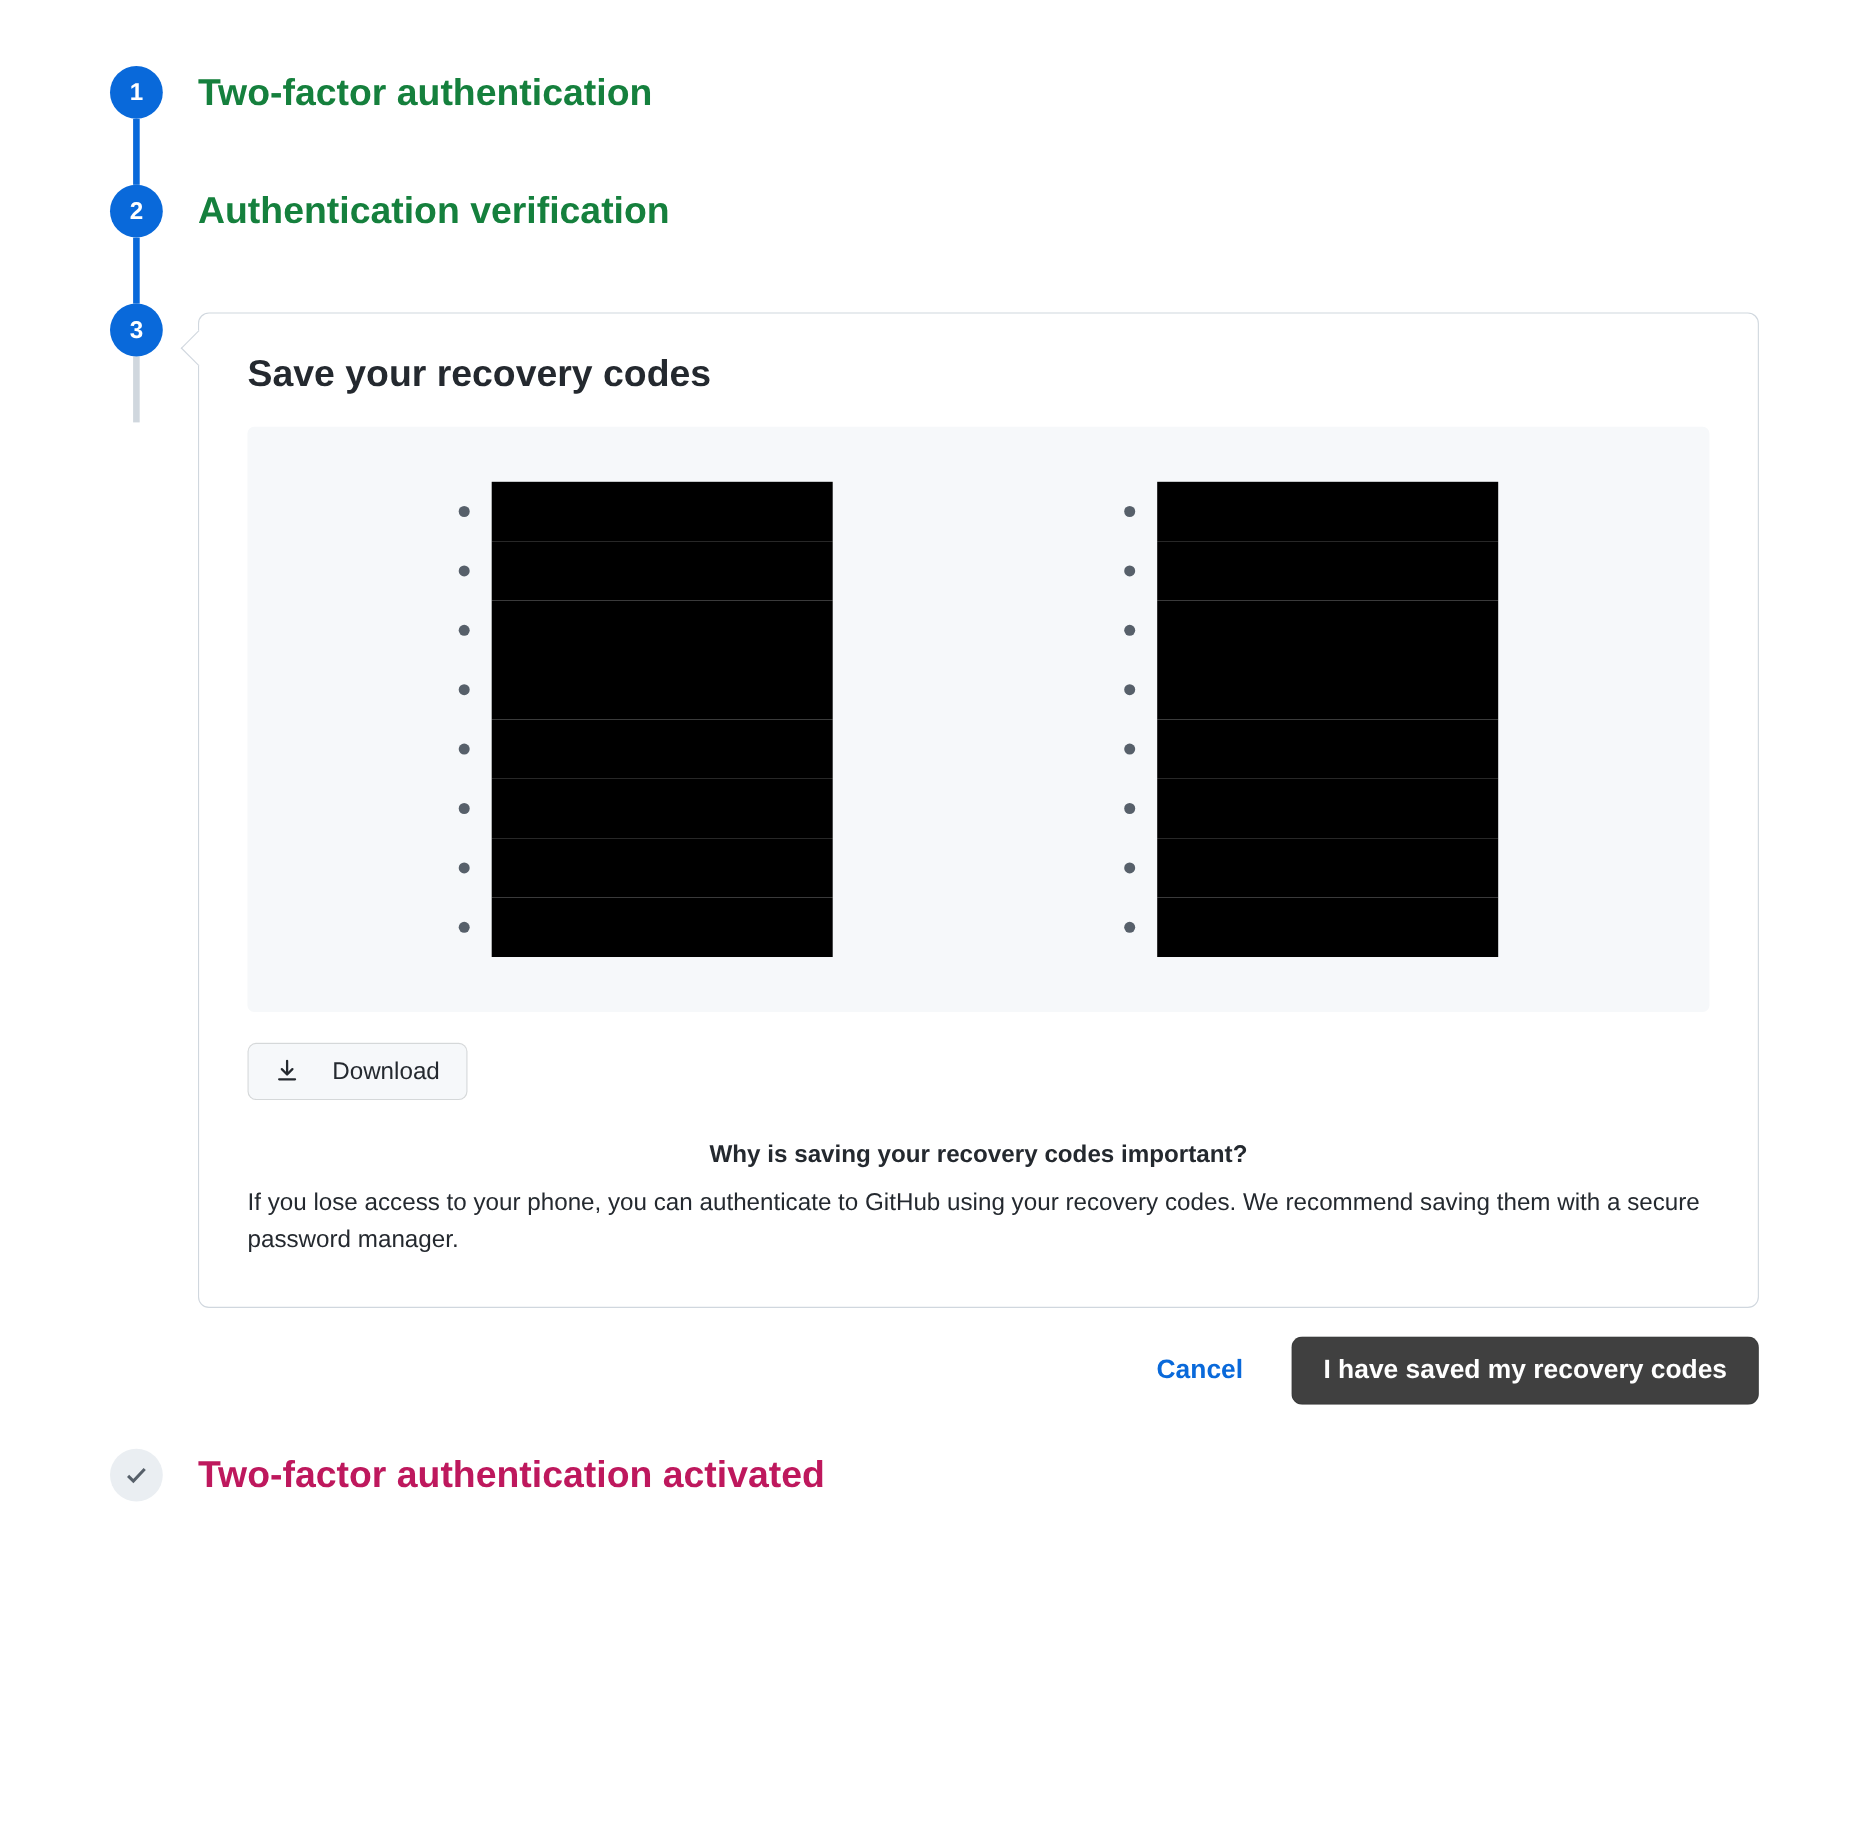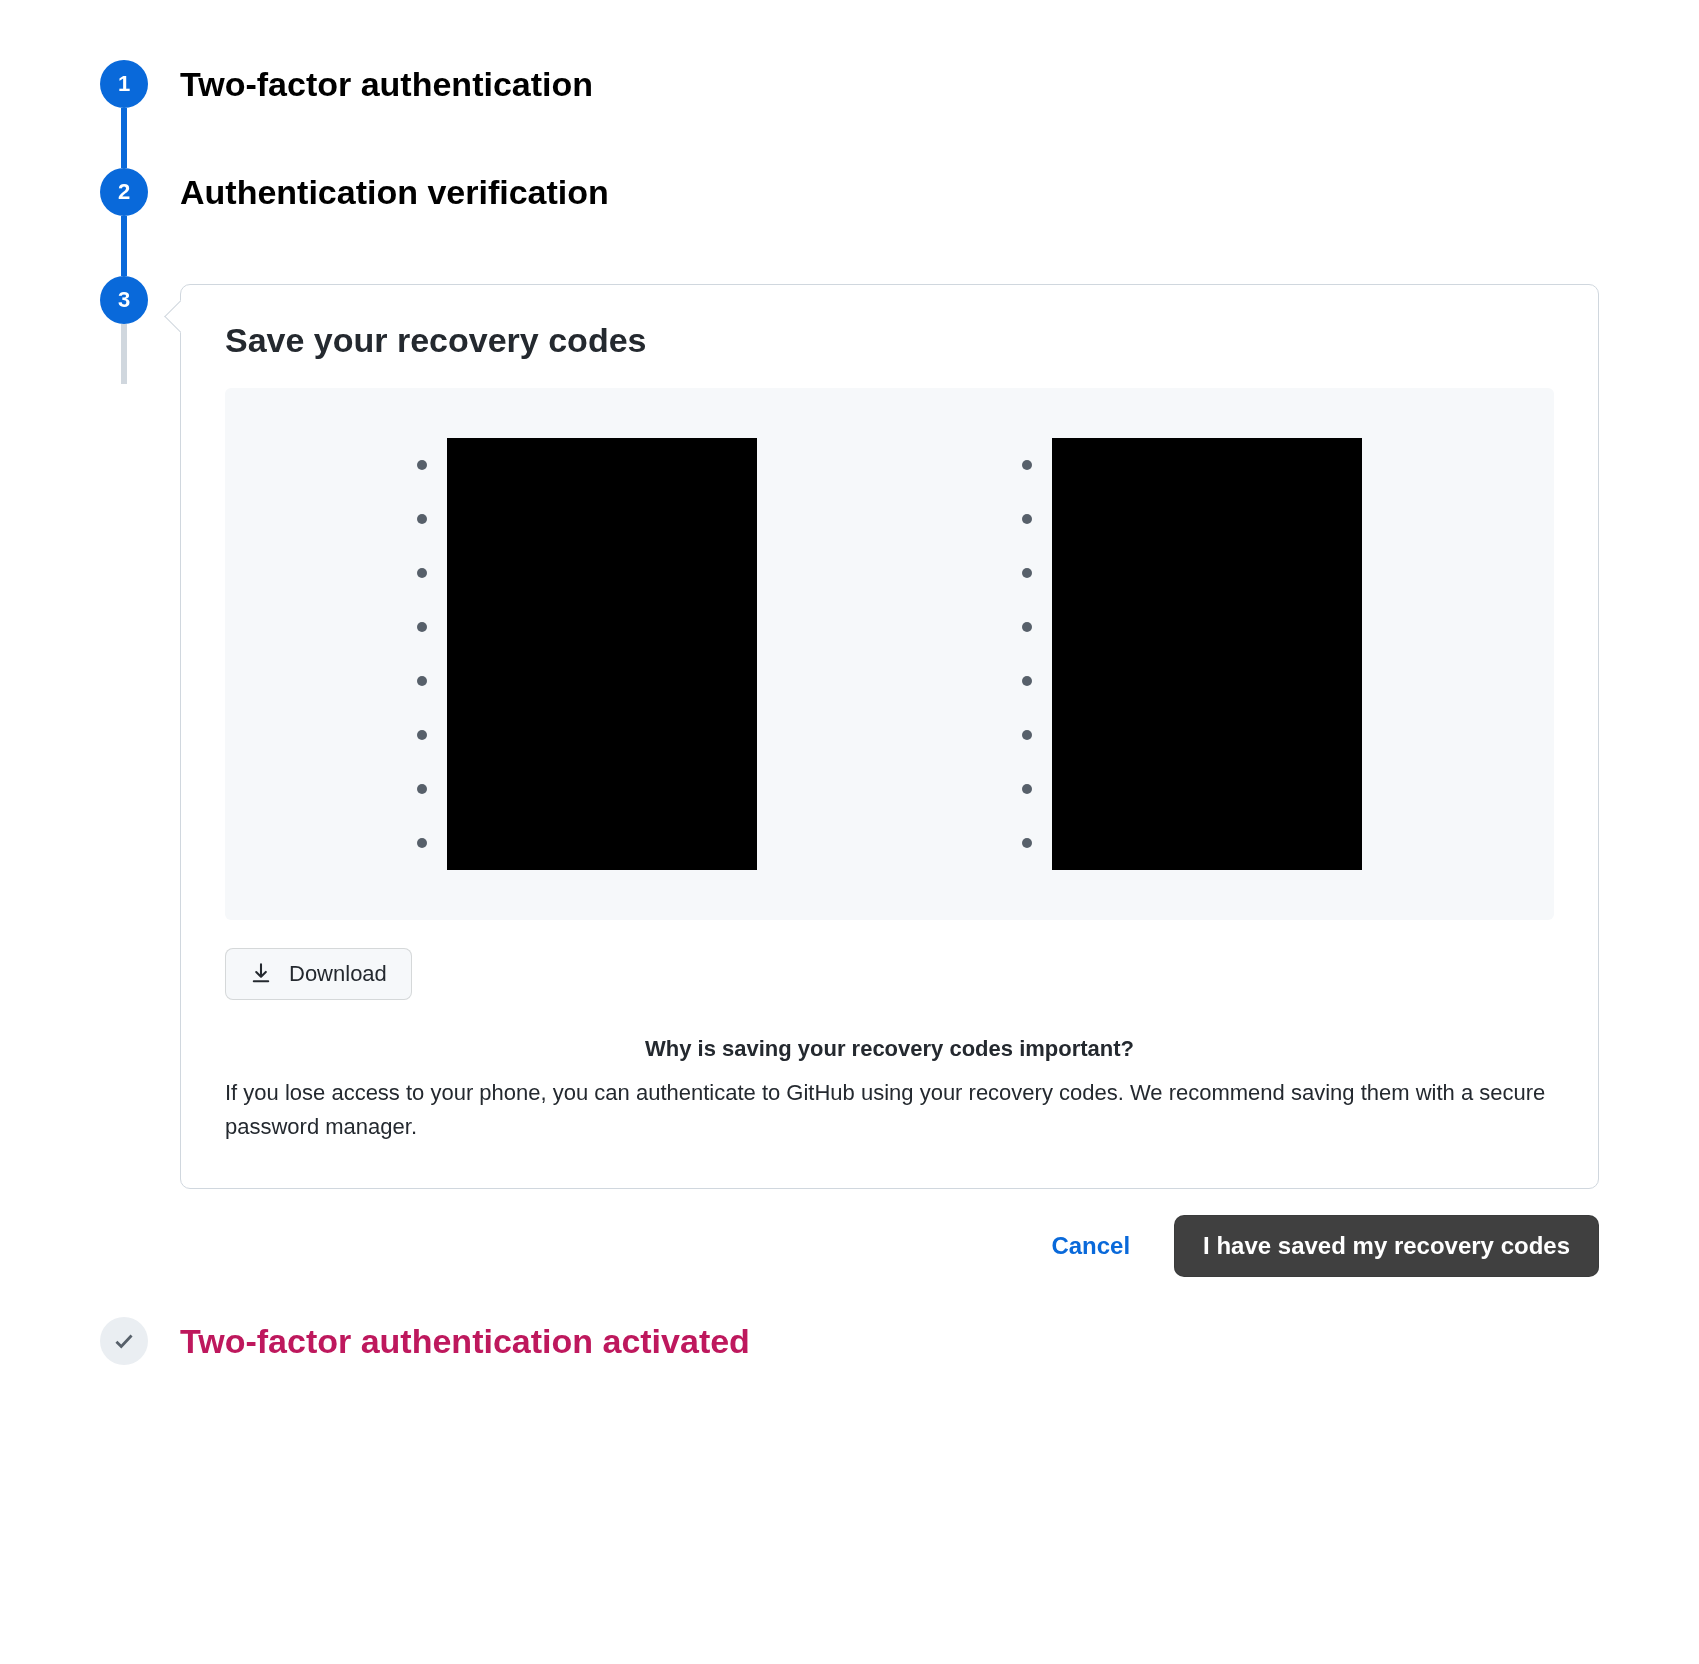--- a/index.html
+++ b/index.html
@@ -53,21 +53,21 @@
     background: #d0d7de;
   }
   .step-content {
     flex: 1;
     padding-left: 32px;
     padding-bottom: 10px;
   }
   .step-title {
     font-size: 34px;
     font-weight: 700;
-    color: #000000;
+    color: #15803d;
     line-height: 48px;
   }
   .step-title.muted {
     color: #be185d;
   }
   .card {
     position: relative;
     border: 1px solid #d0d7de;
     border-radius: 10px;
     padding: 36px 44px 44px 44px;
@@ -119,21 +119,21 @@
   }
   .redacted {
     display: block;
     width: 310px;
     height: 54px;
     background: #000;
   }
   .download-btn {
     display: inline-flex;
     align-items: center;
-    gap: 17px;
+    gap: 30px;
     padding: 12px 24px;
     font-size: 22px;
     font-weight: 500;
     color: #24292f;
     background: #f6f8fa;
     border: 1px solid rgba(27,31,36,0.15);
     border-radius: 8px;
     cursor: pointer;
     margin-bottom: 36px;
   }

